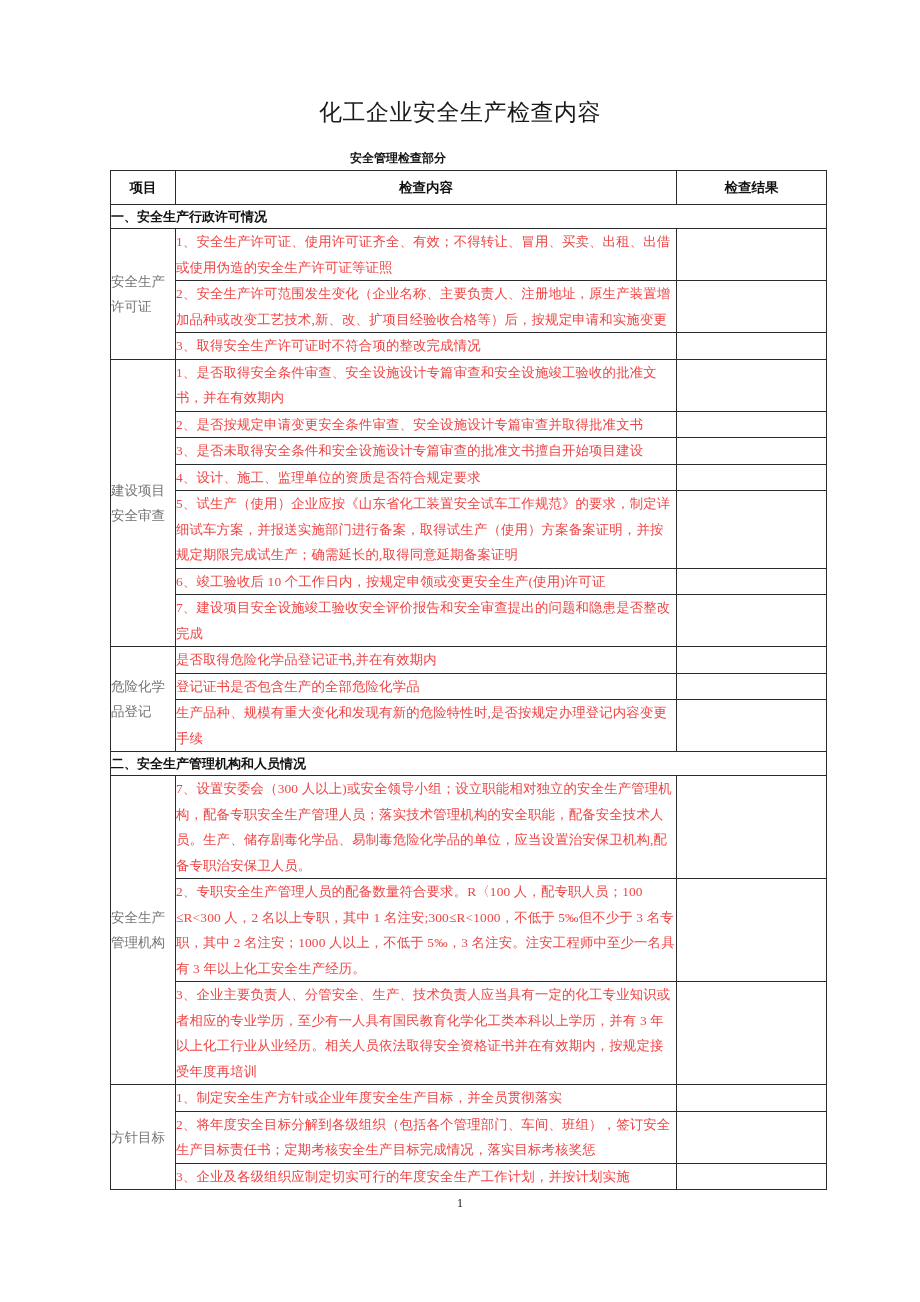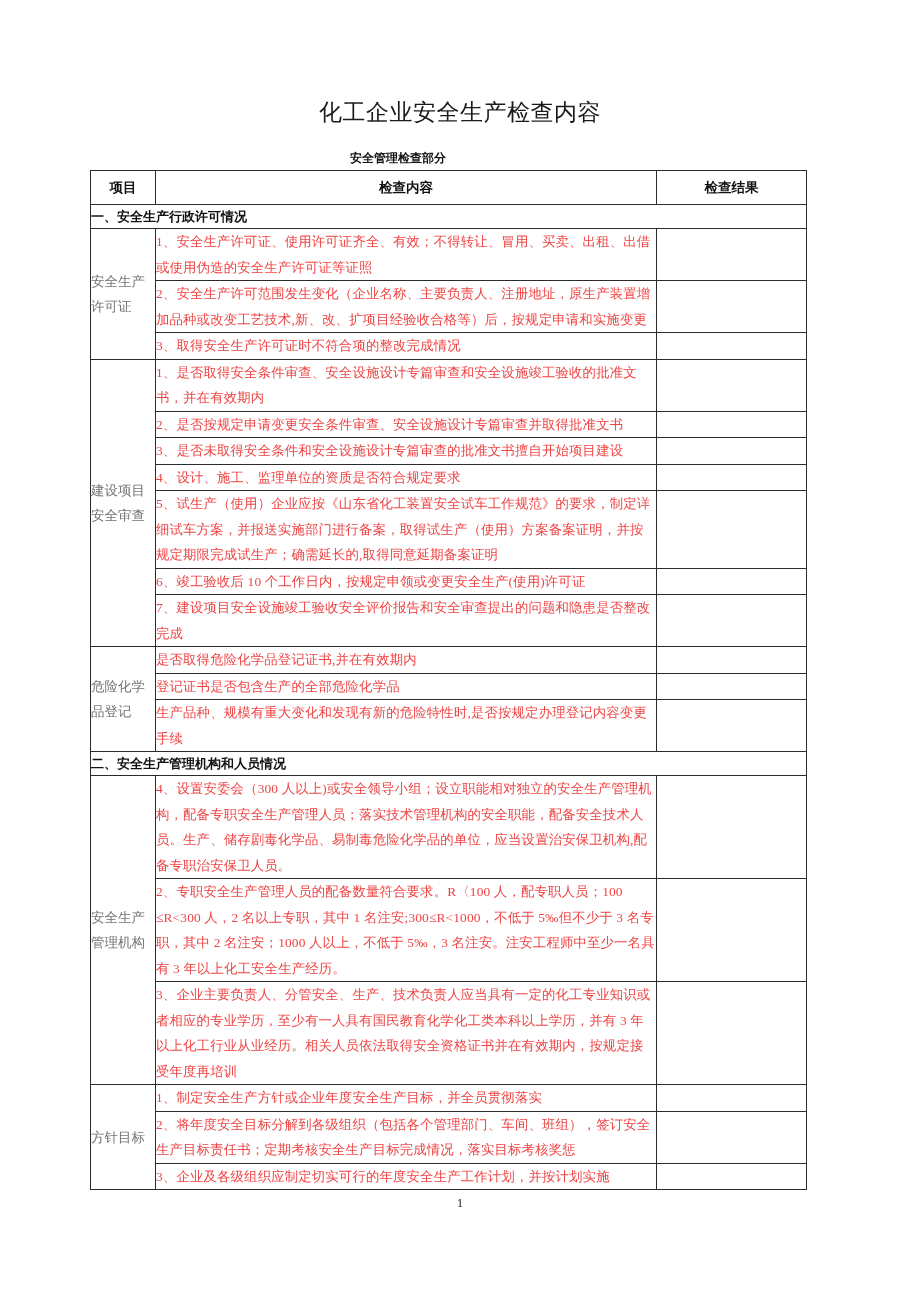--- a/index.html
+++ b/index.html
@@ -48,21 +48,21 @@
     font-family: Liberation Serif, serif;
     font-size: 12px;
     line-height: 18px;
     font-weight: bold;
     color: #111111;
   }
 
   
   .tbl-wrap {
     position: absolute;
-    left: 90px;
+    left: 110px;
     top: 170px;
     width: 716px;
   }
   table.checklist {
     width: 716px;
     border-collapse: collapse;
     table-layout: fixed;
   }
   table.checklist td, table.checklist th {
     border: 1px solid #2b2b2b;
@@ -210,21 +210,21 @@
           </tr>
           <tr>
             <td class="body r1">生产品种、规模有重大变化和发现有新的危险特性时,是否按规定办理登记内容变更手续</td>
             <td class="result"></td>
           </tr>
           <tr class="band">
             <td colspan="3">二、安全生产管理机构和人员情况</td>
           </tr>
           <tr>
             <td class="cat" rowspan="3">安全生产管理机构</td>
-            <td class="body">4、设置安委会（300 人以上)或安全领导小组；设立职能相对独立的安全生产管理机构，配备专职安全生产管理人员；落实技术管理机构的安全职能，配备安全技术人员。生产、储存剧毒化学品、易制毒危险化学品的单位，应当设置治安保卫机构,配备专职治安保卫人员。</td>
+            <td class="body">7、设置安委会（300 人以上)或安全领导小组；设立职能相对独立的安全生产管理机构，配备专职安全生产管理人员；落实技术管理机构的安全职能，配备安全技术人员。生产、储存剧毒化学品、易制毒危险化学品的单位，应当设置治安保卫机构,配备专职治安保卫人员。</td>
             <td class="result"></td>
           </tr>
           <tr>
             <td class="body">2、专职安全生产管理人员的配备数量符合要求。R〈100 人，配专职人员；100 ≤R&lt;300 人，2 名以上专职，其中 1 名注安;300≤R&lt;1000，不低于 5‰但不少于 3 名专职，其中 2 名注安；1000 人以上，不低于 5‰，3 名注安。注安工程师中至少一名具有 3 年以上化工安全生产经历。</td>
             <td class="result"></td>
           </tr>
           <tr>
             <td class="body">3、企业主要负责人、分管安全、生产、技术负责人应当具有一定的化工专业知识或者相应的专业学历，至少有一人具有国民教育化学化工类本科以上学历，并有 3 年以上化工行业从业经历。相关人员依法取得安全资格证书并在有效期内，按规定接受年度再培训</td>
             <td class="result"></td>
           </tr>

